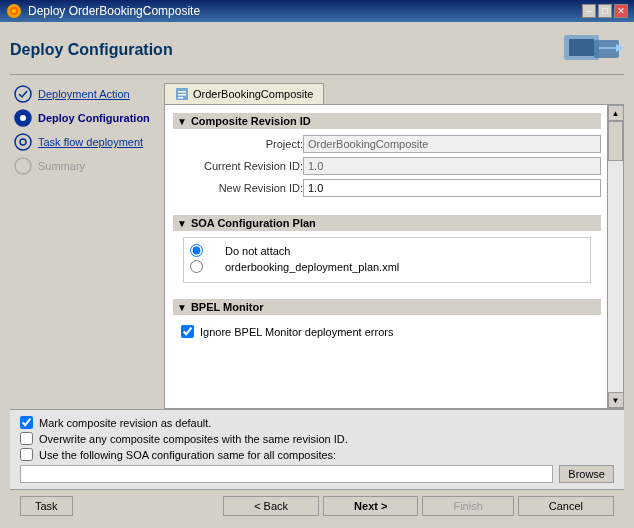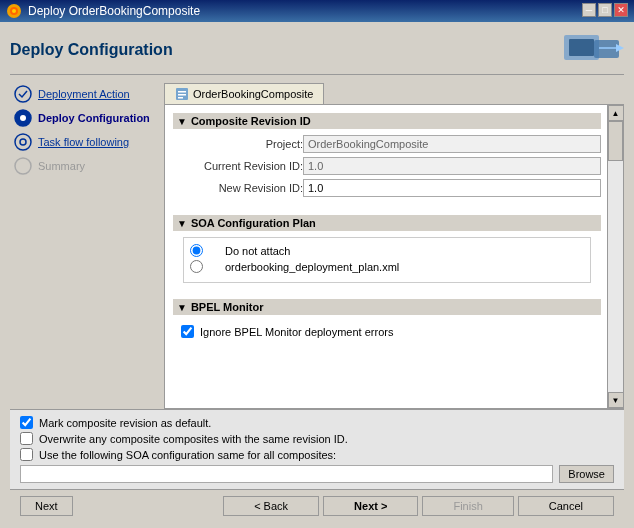--- a/index.html
+++ b/index.html
@@ -9,21 +9,21 @@
       background: #d4d0c8;
       width: 634px;
       height: 528px;
       overflow: hidden;
     }
     .title-bar {
       background: linear-gradient(to bottom, #0a246a, #3a6ea5);
       color: white;
       padding: 3px 6px;
       display: flex;
-      align-items: flex-start;
+      align-items: center;
       justify-content: space-between;
       height: 22px;
     }
     .title-bar-left {
       display: flex;
       align-items: center;
       gap: 6px;
     }
     .title-bar-buttons {
       display: flex;
@@ -357,21 +357,21 @@
           <circle cx="9" cy="9" r="3" fill="white"></circle>
         </svg>
         <span>Deploy Configuration</span>
       </div>
 
       <div class="nav-item">
         <svg width="18" height="18" viewBox="0 0 18 18">
           <circle cx="9" cy="9" r="8" fill="none" stroke="#003399" stroke-width="1.5"></circle>
           <circle cx="9" cy="9" r="3" fill="none" stroke="#003399" stroke-width="1.5"></circle>
         </svg>
-        <span>Task flow following</span>
+        <span>Task flow deployment</span>
       </div>
 
       <div class="nav-item disabled">
         <svg width="18" height="18" viewBox="0 0 18 18">
           <circle cx="9" cy="9" r="8" fill="none" stroke="#aaa" stroke-width="1.5"></circle>
         </svg>
         <span>Summary</span>
       </div>
     </div>
 
@@ -474,21 +474,21 @@
       <span>Use the following SOA configuration same for all composites:</span>
     </div>
     <div class="bottom-input-row">
       <input type="text" class="bottom-text-input" style="">
       <button class="browse-btn">Browse</button>
     </div>
   </div>
 
   <div class="footer">
     <div class="footer-left">
-      <button class="help-btn">Next</button>
+      <button class="help-btn">Task</button>
     </div>
     <div class="footer-right">
       <button class="footer-btn">&lt; Back</button>
       <button class="footer-btn" style="font-weight:bold;">Next &gt;</button>
       <button class="footer-btn disabled">Finish</button>
       <button class="footer-btn">Cancel</button>
     </div>
   </div>
 </div>
 

